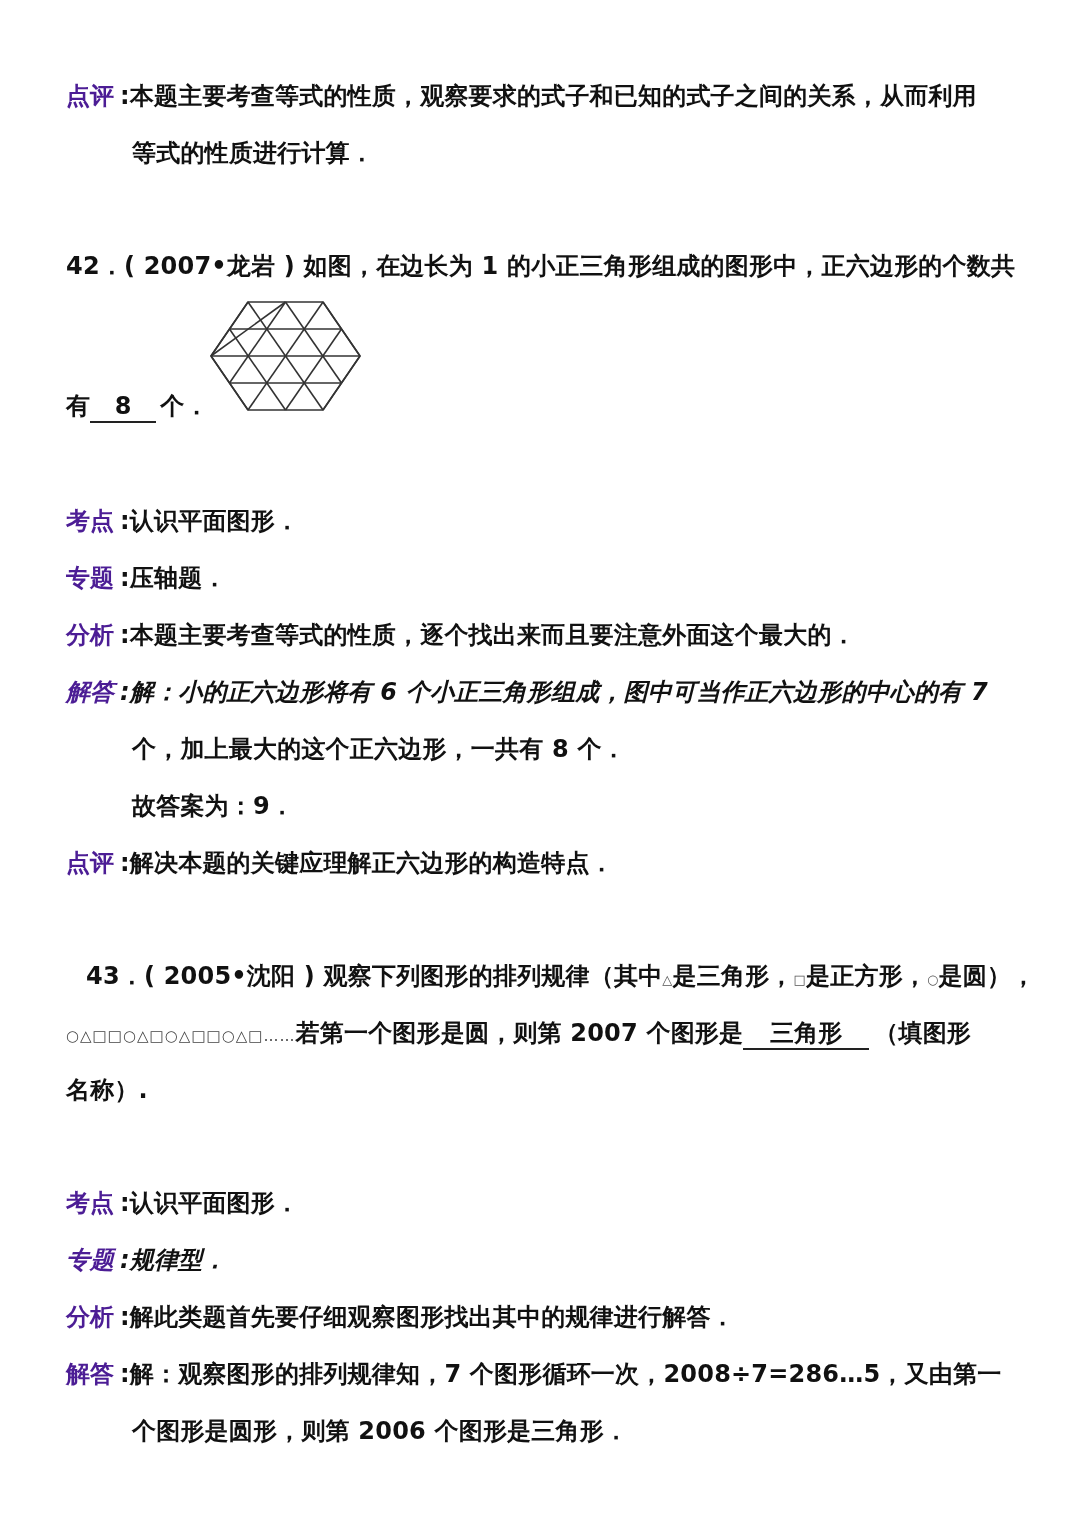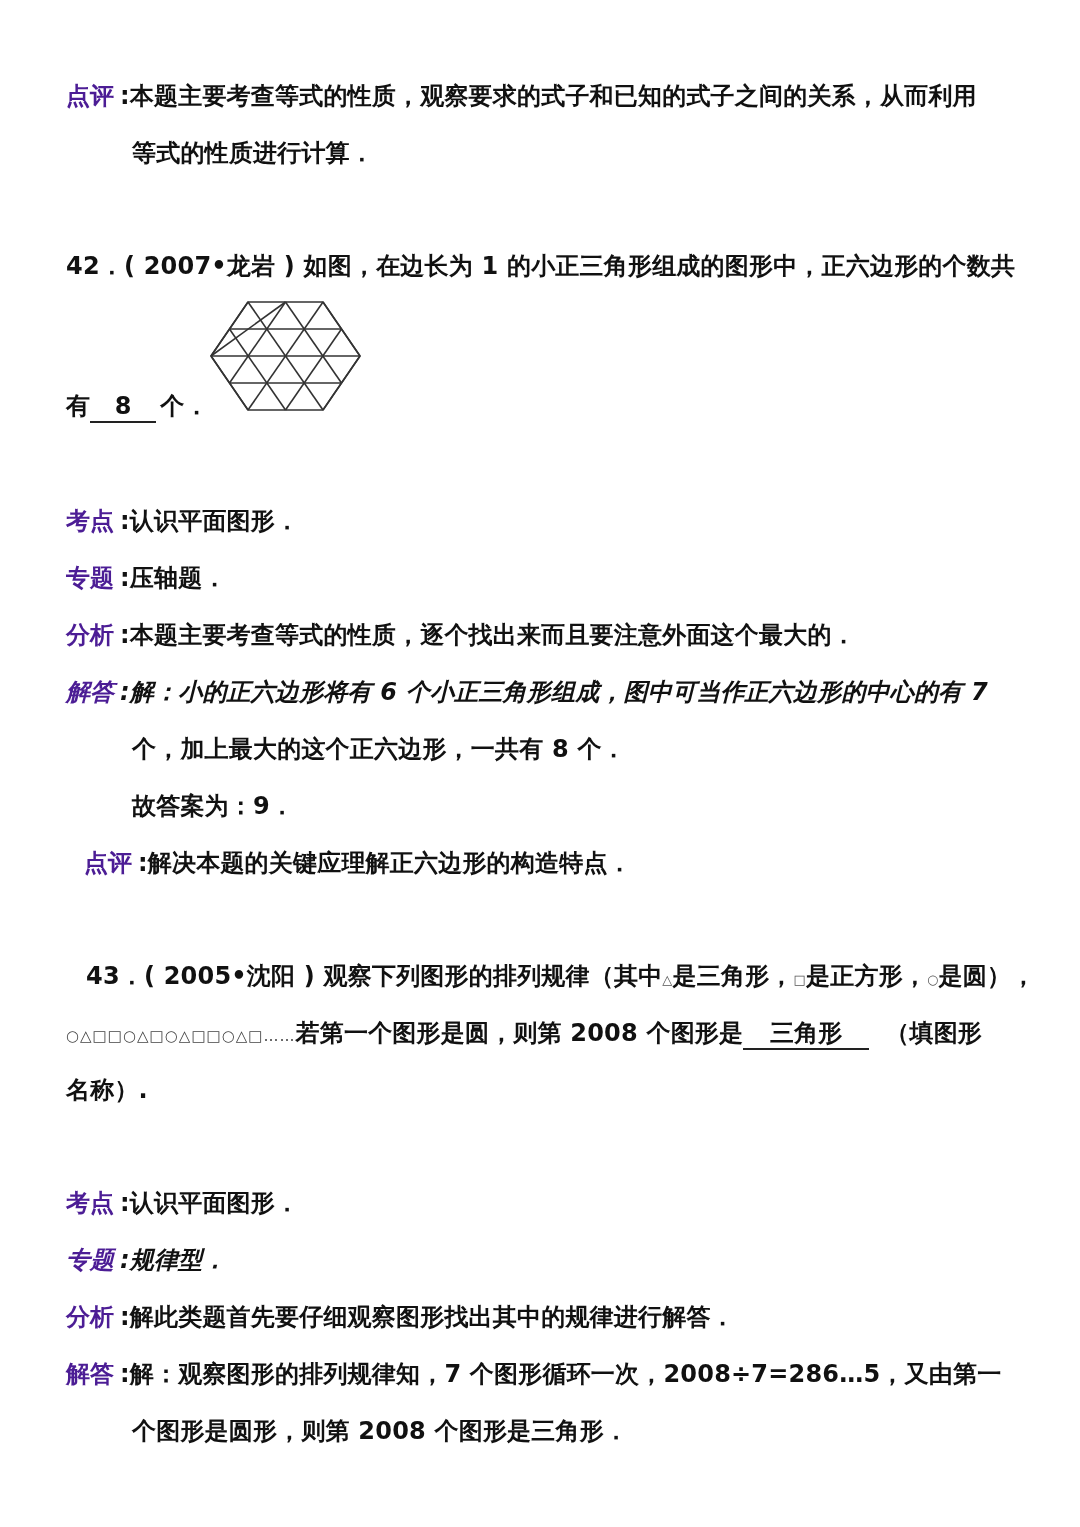--- a/index.html
+++ b/index.html
@@ -67,37 +67,37 @@
   <span class="lbl">专题</span><span>:压轴题．</span>
 </div>
 <div class="line" style="top:617px;">
   <span class="lbl">分析</span><span>:本题主要考查等式的性质，逐个找出来而且要注意外面这个最大的．</span>
 </div>
 <div class="line" style="top:674px;font-style:italic;">
   <span class="lbl">解答</span><span>:解：小的正六边形将有 6 个小正三角形组成，图中可当作正六边形的中心的有 7</span>
 </div>
 <div class="line indent" style="top:731px;">个，加上最大的这个正六边形，一共有 8 个．</div>
 <div class="line indent" style="top:788px;">故答案为：9．</div>
-<div class="line" style="top:845px;margin-left:18px;">
+<div class="line" style="top:845px;">
   <span class="lbl">点评</span><span>:解决本题的关键应理解正六边形的构造特点．</span>
 </div>
 
 <div class="line" style="top:958px;margin-left:20px;">
   <span>43．( 2005•沈阳 ) 观察下列图形的排列规律（其中</span><span class="small-shape">△</span><span>是三角形，</span><span class="small-shape">□</span><span>是正方形，</span><span class="small-shape">○</span><span>是圆），</span>
 </div>
 <div class="line" style="top:1015px;">
-  <span class="shapes">○△□□○△□○△□□○△□</span><span class="shapes">……</span><span>若第一个图形是圆，则第 2008 个图形是</span><span class="blank" style="width:126px;">三角形</span><span style="margin-left:16px;">（填图形</span>
+  <span class="shapes">○△□□○△□○△□□○△□</span><span class="shapes">……</span><span>若第一个图形是圆，则第 2007 个图形是</span><span class="blank" style="width:126px;">三角形</span><span style="margin-left:5px;">（填图形</span>
 </div>
 <div class="line" style="top:1072px;">名称）.</div>
 
 <div class="line" style="top:1185px;">
   <span class="lbl">考点</span><span>:认识平面图形．</span>
 </div>
 <div class="line" style="top:1242px;font-style:italic;">
   <span class="lbl">专题</span><span>:规律型．</span>
 </div>
 <div class="line" style="top:1299px;">
   <span class="lbl">分析</span><span>:解此类题首先要仔细观察图形找出其中的规律进行解答．</span>
 </div>
 <div class="line" style="top:1356px;">
   <span class="lbl">解答</span><span>:解：观察图形的排列规律知，7 个图形循环一次，2008÷7=286…5，又由第一</span>
 </div>
-<div class="line indent" style="top:1413px;">个图形是圆形，则第 2008 个图形是三角形．</div>
+<div class="line indent" style="top:1413px;">个图形是圆形，则第 2006 个图形是三角形．</div>
 
 </body></html>

